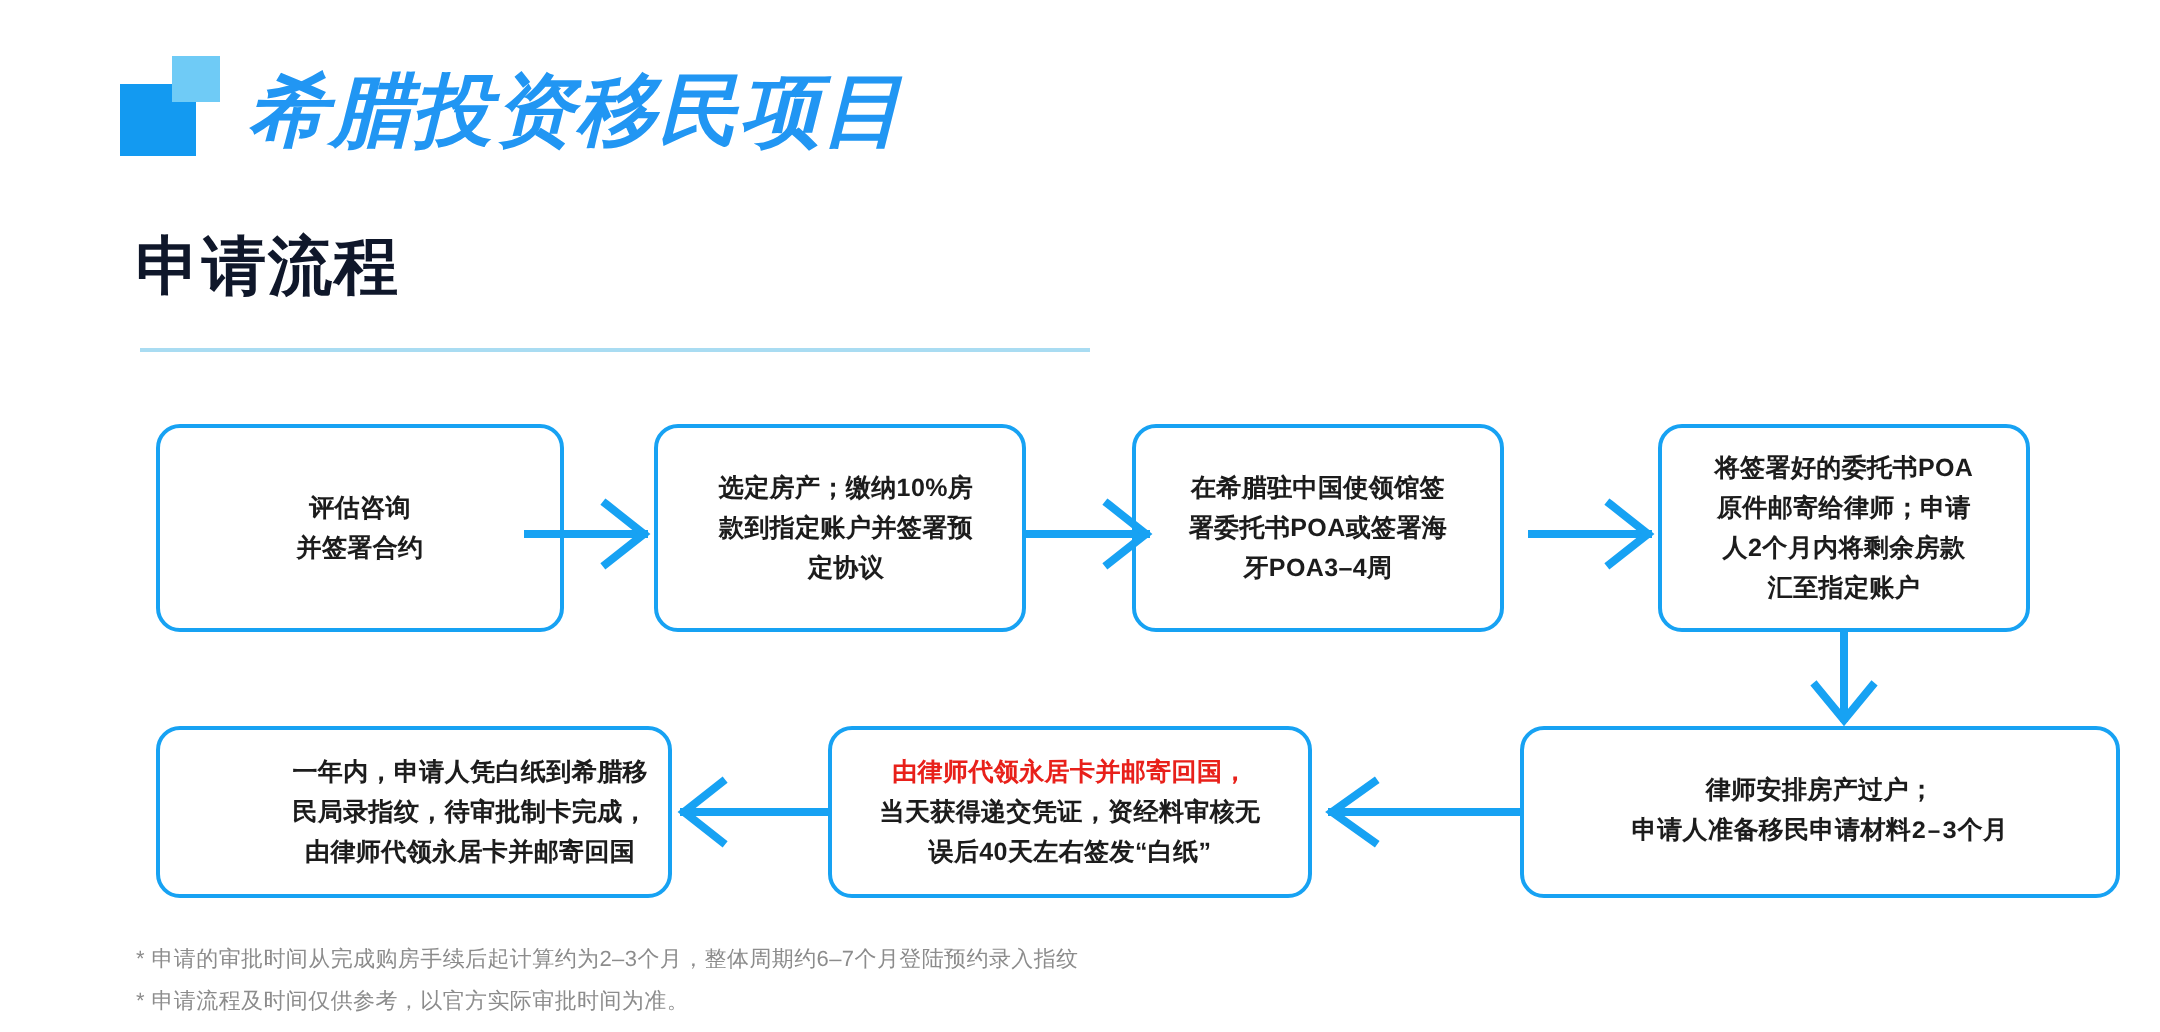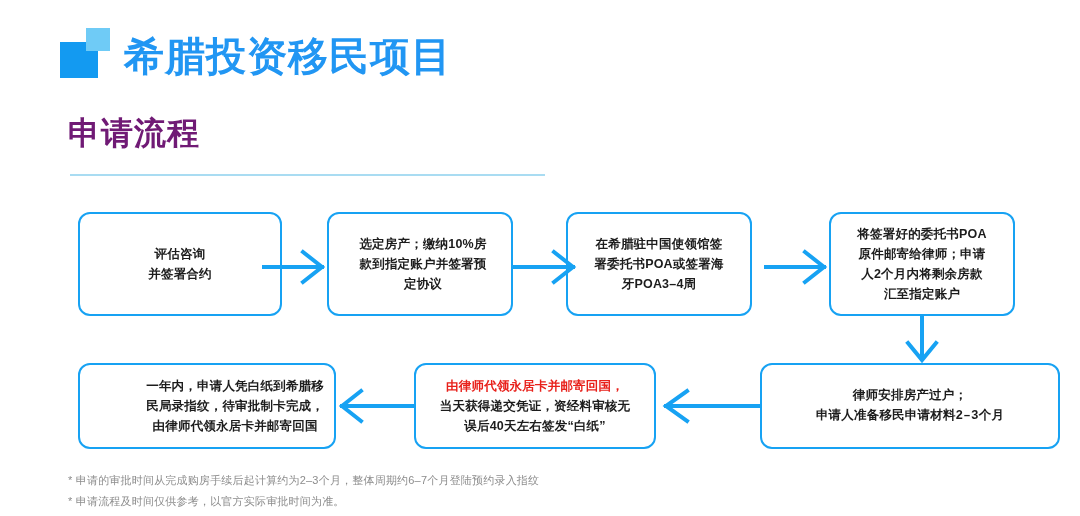--- a/index.html
+++ b/index.html
@@ -51,30 +51,31 @@
     background: #6fcbf6;
   }
   #brand-title {
     font-size: 40px;
     font-weight: 700;
     line-height: 1;
     color: #2196f3;
     letter-spacing: 1px;
     white-space: nowrap;
     padding-bottom: 2px;
+    font-style: italic;
   }
 
   
   #section-title {
     position: absolute;
     left: 68px;
     top: 117px;
     font-size: 32px;
     font-weight: 700;
-    color: #701a75;
+    color: #0f172a;
     letter-spacing: 1px;
     line-height: 1;
   }
   #section-divider {
     position: absolute;
     left: 70px;
     top: 174px;
     width: 475px;
     height: 2px;
     background: #a9dcf2;

